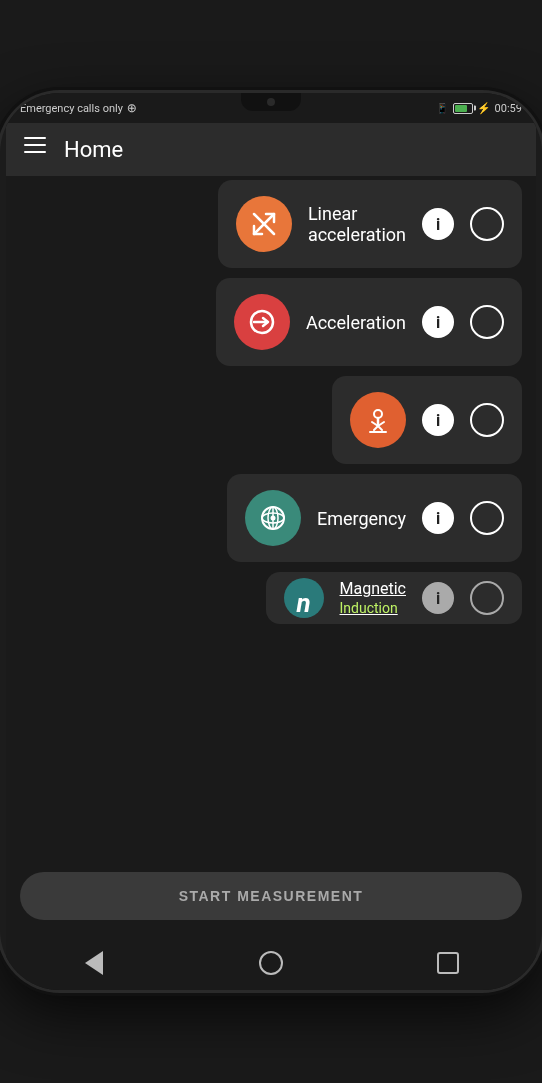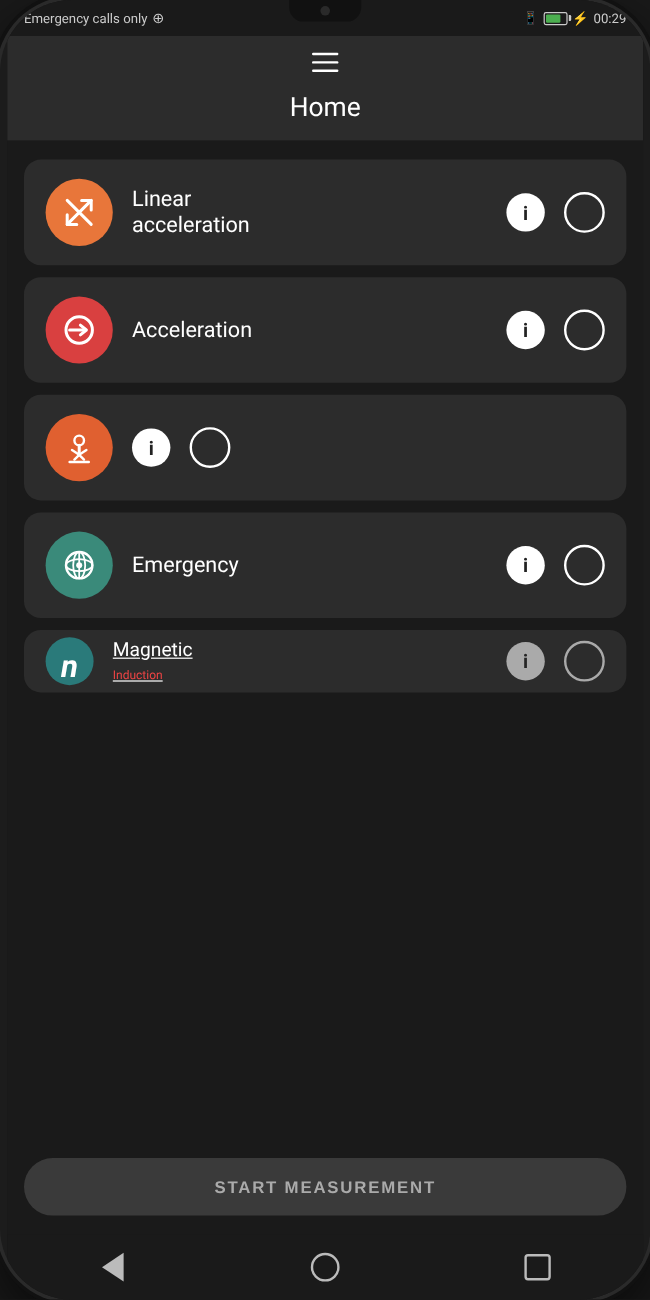--- a/index.html
+++ b/index.html
@@ -8,21 +8,21 @@
       background: #1a1a1a;
       display: flex;
       justify-content: center;
       align-items: center;
       min-height: 100vh;
       font-family: 'Roboto', Arial, sans-serif;
     }
 
     .phone-shell {
       width: 542px;
-      height: 1083px;
+      height: 897px;
       background: #1c1c1c;
       border-radius: 60px;
       position: relative;
       box-shadow: 0 0 0 3px #2a2a2a, 0 0 0 6px #111, 0 20px 60px rgba(0,0,0,0.8);
       overflow: hidden;
       display: flex;
       flex-direction: column;
     }
 
     .camera-notch {
@@ -110,24 +110,22 @@
       height: 100%;
       background: #4caf50;
       border-radius: 1px;
       width: 75%;
     }
 
     .top-bar {
       background: #2c2c2c;
       padding: 14px 18px;
       display: flex;
-      align-items: center;
       gap: 18px;
       flex-shrink: 0;
-      flex-direction: column;
     }
 
     .hamburger {
       display: flex;
       flex-direction: column;
       gap: 5px;
       cursor: pointer;
     }
 
     .hamburger span {
@@ -139,25 +137,26 @@
     }
 
     .top-bar-title {
       font-size: 22px;
       font-weight: 400;
       color: #fff;
     }
 
     .sensor-list {
       flex: 1;
-      padding: 16px 14px;
+      padding: 4px 14px;
       display: flex;
       flex-direction: column;
       gap: 10px;
       overflow: hidden;
+      align-items: flex-end;
     }
 
     .sensor-card {
       background: #2c2c2c;
       border-radius: 14px;
       padding: 16px 18px;
       display: flex;
       align-items: center;
       gap: 16px;
       cursor: pointer;
@@ -312,21 +311,21 @@
       <div class="status-left">
         <span>Emergency calls only</span>
         <span style="font-size:12px;">⊕</span>
       </div>
       <div class="status-right">
         <span style="font-size:10px;">📱</span>
         <div class="battery-icon">
           <div class="battery-fill"></div>
         </div>
         <span>⚡</span>
-        <span>00:29</span>
+        <span>00:59</span>
       </div>
     </div>
 
     <div class="top-bar">
       <div class="hamburger">
         <span></span>
         <span></span>
         <span></span>
       </div>
       <span class="top-bar-title">Home</span>
@@ -398,21 +397,21 @@
         <div class="info-btn">
           <span>i</span>
         </div>
         <div class="select-circle"></div>
       </div>
 
       <div class="partial-card">
         <div class="partial-icon">
           <span class="signal-icon" style="color:#fff;font-size:26px;font-style:italic;font-weight:bold;padding-bottom:2px;">n</span>
         </div>
-        <span class="sensor-name" style="font-size:16px;text-decoration:underline;">Magnetic<br><span style="font-size:10px;color:#ef4444;margin-top:48px;">Induction</span></span>
+        <span class="sensor-name" style="font-size:16px;text-decoration:underline;">Magnetic<br><span style="font-size:14px;color:#bef264;margin-top:48px;">Induction</span></span>
         <div class="info-btn" style="opacity:0.6;">
           <span>i</span>
         </div>
         <div class="select-circle" style="opacity:0.6;"></div>
       </div>
 
     </div>
 
     <div class="bottom-btn-area">
       <button class="start-btn">START MEASUREMENT</button>

